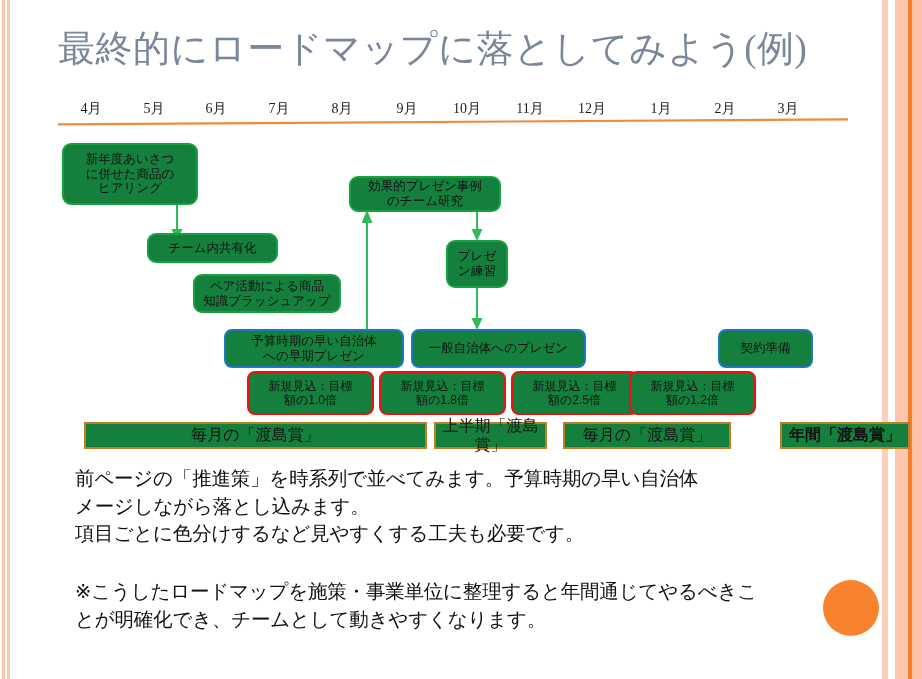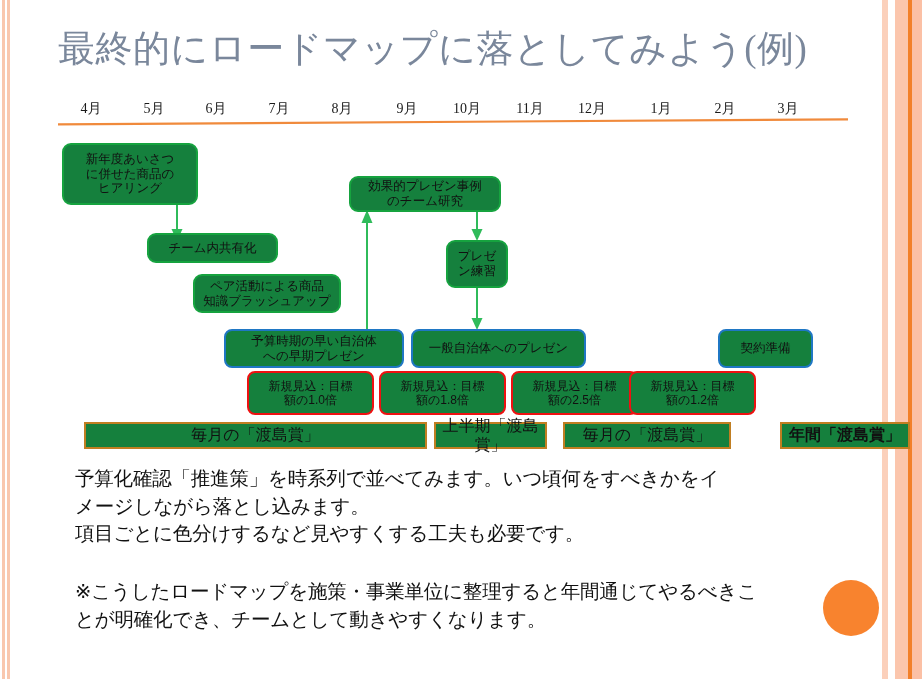--- a/index.html
+++ b/index.html
@@ -209,21 +209,21 @@
 額の1.2倍</div>
 
   <div class="node node-yellow" style="left:84px; top:422px; width:343px; height:27px;">毎月の「渡島賞」</div>
 
   <div class="node node-yellow" style="left:434px; top:422px; width:113px; height:27px;">上半期「渡島賞」</div>
 
   <div class="node node-yellow" style="left:563px; top:422px; width:168px; height:27px;">毎月の「渡島賞」</div>
 
   <div class="node node-yellow" style="left:780px; top:422px; width:130px; height:27px;font-weight:bold;">年間「渡島賞」</div>
 
-  <div class="body-text" style="left:75px; top:465px; width:790px;">予算化確認「推進策」を時系列で並べてみます。いつ頃何をすべきかをイ
+  <div class="body-text" style="left:75px; top:465px; width:790px;">前ページの「推進策」を時系列で並べてみます。予算時期の早い自治体
 メージしながら落とし込みます。
 項目ごとに色分けするなど見やすくする工夫も必要です。</div>
 
   <div class="body-text" style="left:75px; top:578px; width:790px;">※こうしたロードマップを施策・事業単位に整理すると年間通じてやるべきこ
 とが明確化でき、チームとして動きやすくなります。</div>
 
   <div id="orange-dot"></div>
 
 </div>
 

